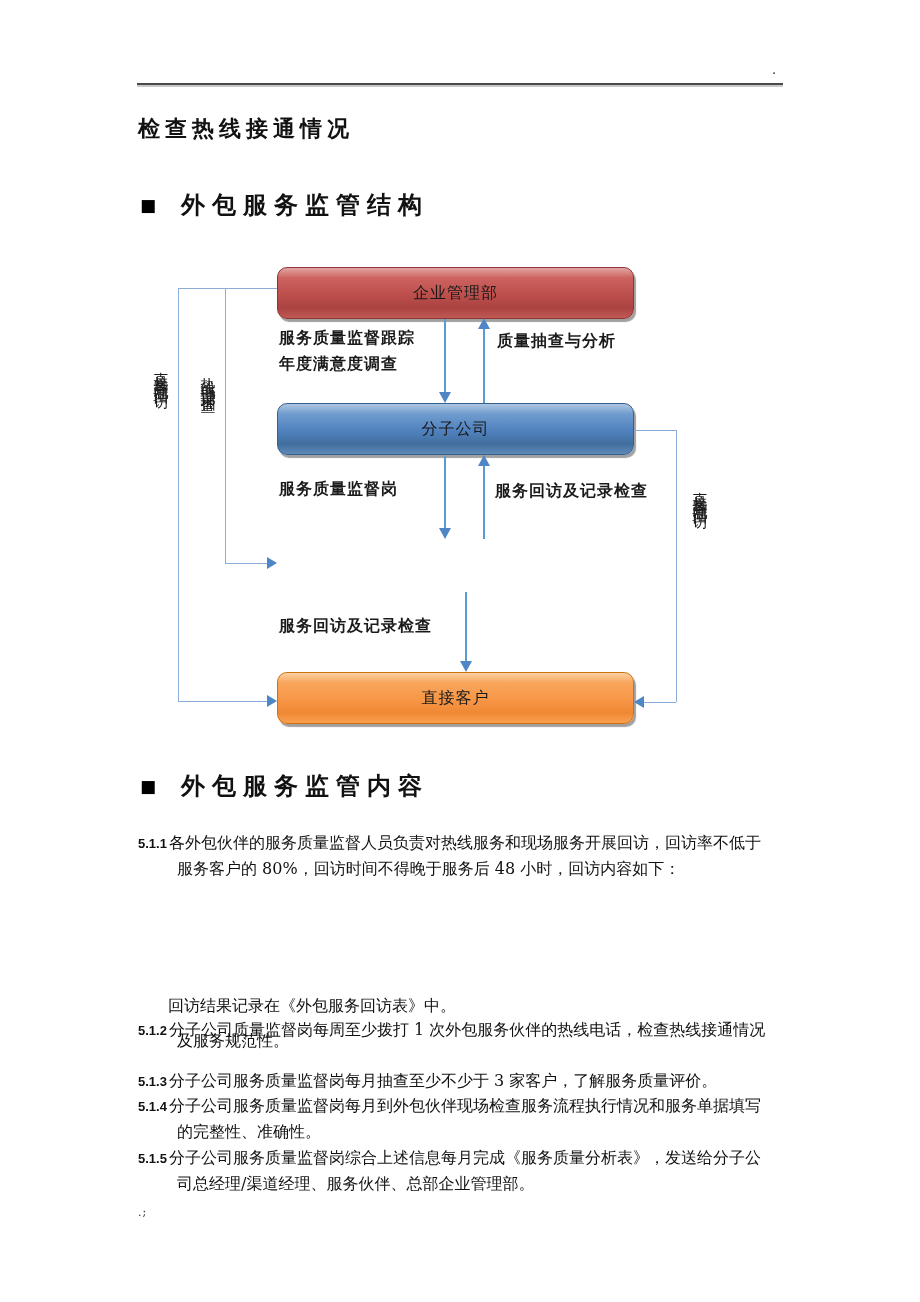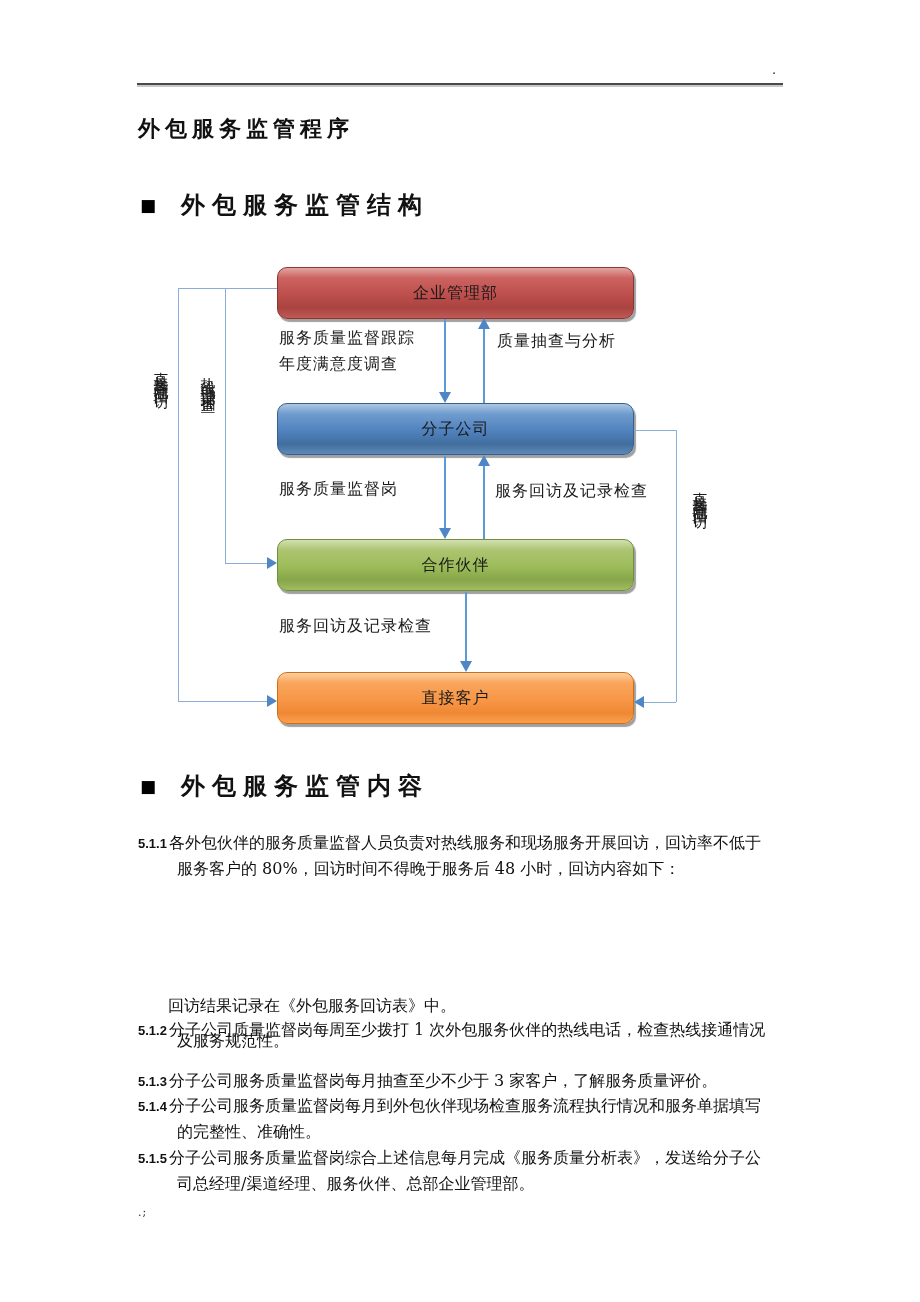--- a/index.html
+++ b/index.html
@@ -25,21 +25,21 @@
   .node-orange{top:672px;background:linear-gradient(180deg,#fcd0a0 0%,#f9a55c 20%,#f79646 55%,#ef8834 80%,#f9a050 100%);border:1px solid #d06f10;}
   
   .l{background:#8aadd9;}
   .ga{background:#5b9bd5;}
   .tri{width:0;height:0;}
   .tri-right{border-left:10px solid #4f86c6;border-top:6px solid transparent;border-bottom:6px solid transparent;}
   .tri-left{border-right:10px solid #4f86c6;border-top:6px solid transparent;border-bottom:6px solid transparent;}
   .tri-down{border-top:11px solid #4f86c6;border-left:6px solid transparent;border-right:6px solid transparent;}
   .tri-up{border-bottom:11px solid #4f86c6;border-left:6px solid transparent;border-right:6px solid transparent;}
   
-  .dlabel{font-size:16px;letter-spacing:1px;color:#1a1a1a;white-space:nowrap;}
+  .dlabel{font-size:16px;letter-spacing:1px;color:#1a1a1a;white-space:nowrap;font-weight:bold;}
   .vlabel{writing-mode:vertical-rl;text-orientation:upright;font-size:15px;letter-spacing:3px;color:#1a1a1a;}
   
   .bl{left:138px;font-size:16px;color:#111;white-space:nowrap;}
   .num{font-family:"Liberation Sans","DejaVu Sans",sans-serif;font-weight:bold;font-size:13px;
        display:inline-block;width:31px;}
   .cont{padding-left:39px;}
   .note{padding-left:30px;}
   
   .rtable{left:136px;top:882px;border-collapse:collapse;table-layout:fixed;}
   .rtable td{border:1px solid #000;font-size:15px;padding:0 0 0 11px;color:#111;letter-spacing:1px;}
@@ -50,28 +50,27 @@
   .footer-mark{left:138px;top:1206px;font-size:11px;color:#333;letter-spacing:1px;}
 </style>
 </head>
 <body>
 
 <div class="page">
 
   <div class="abs top-rule"></div>
   <div class="abs top-dot">·</div>
 
-  <div class="abs doc-title">外包服务监管程序</div>
+  <div class="abs doc-title">检查热线接通情况</div>
 
   <div class="abs sec-bullet" id="sec1-bullet">■</div>
   <div class="abs node node-red">企业管理部</div>
 
   <div class="abs sec-title" id="sec1-title">外包服务监管结构</div>
   <div class="abs node node-blue">分子公司</div>
-  <div class="abs node node-green">合作伙伴</div>
   <div class="abs node node-orange">直接客户</div>
 
   <div class="abs l" style="left:178px;top:288px;width:99px;height:1px;"></div>
   <div class="abs l" style="left:178px;top:288px;width:1px;height:413px;"></div>
   <div class="abs l" style="left:178px;top:701px;width:89px;height:1px;"></div>
   <div class="abs tri tri-right" style="left:267px;top:695px;"></div>
   <div class="abs l" style="left:225px;top:288px;width:1px;height:275px;"></div>
   <div class="abs l" style="left:225px;top:563px;width:42px;height:1px;"></div>
   <div class="abs tri tri-right" style="left:267px;top:557px;"></div>
 

